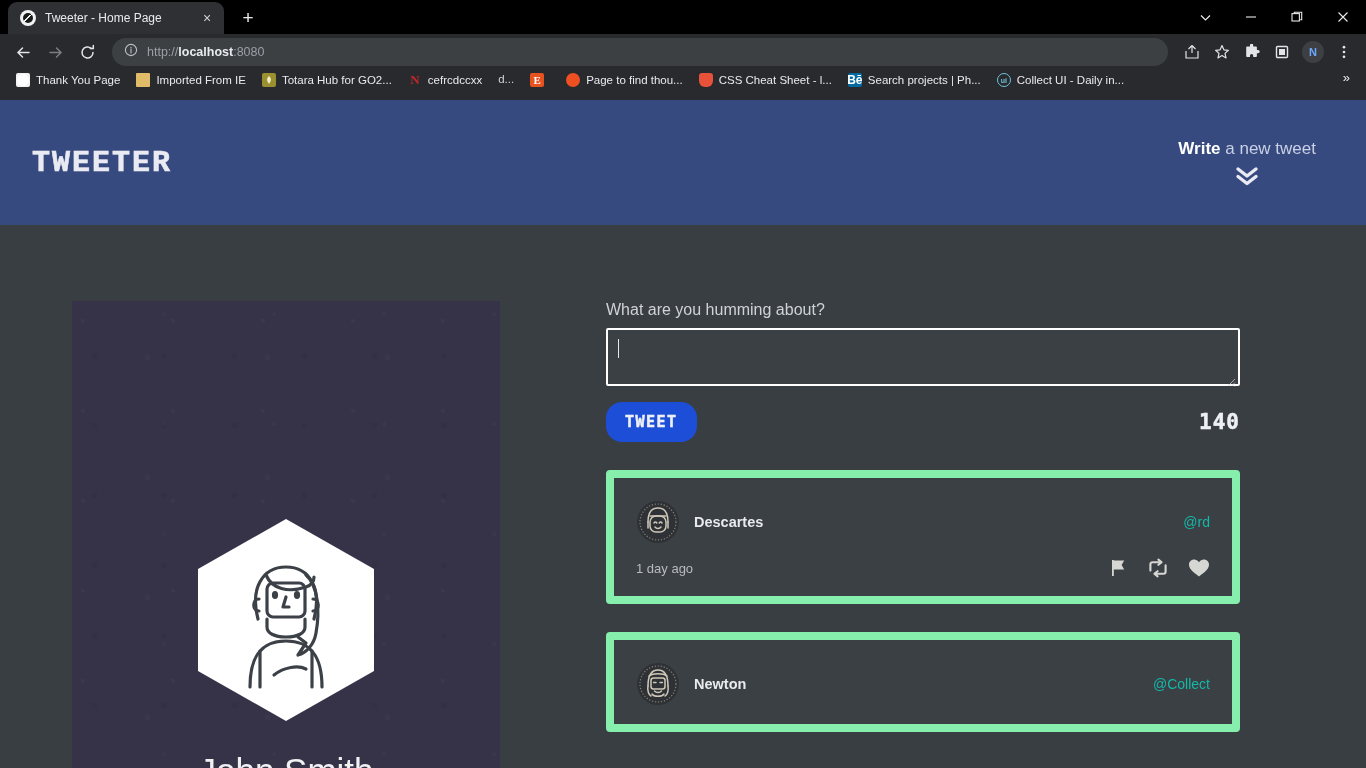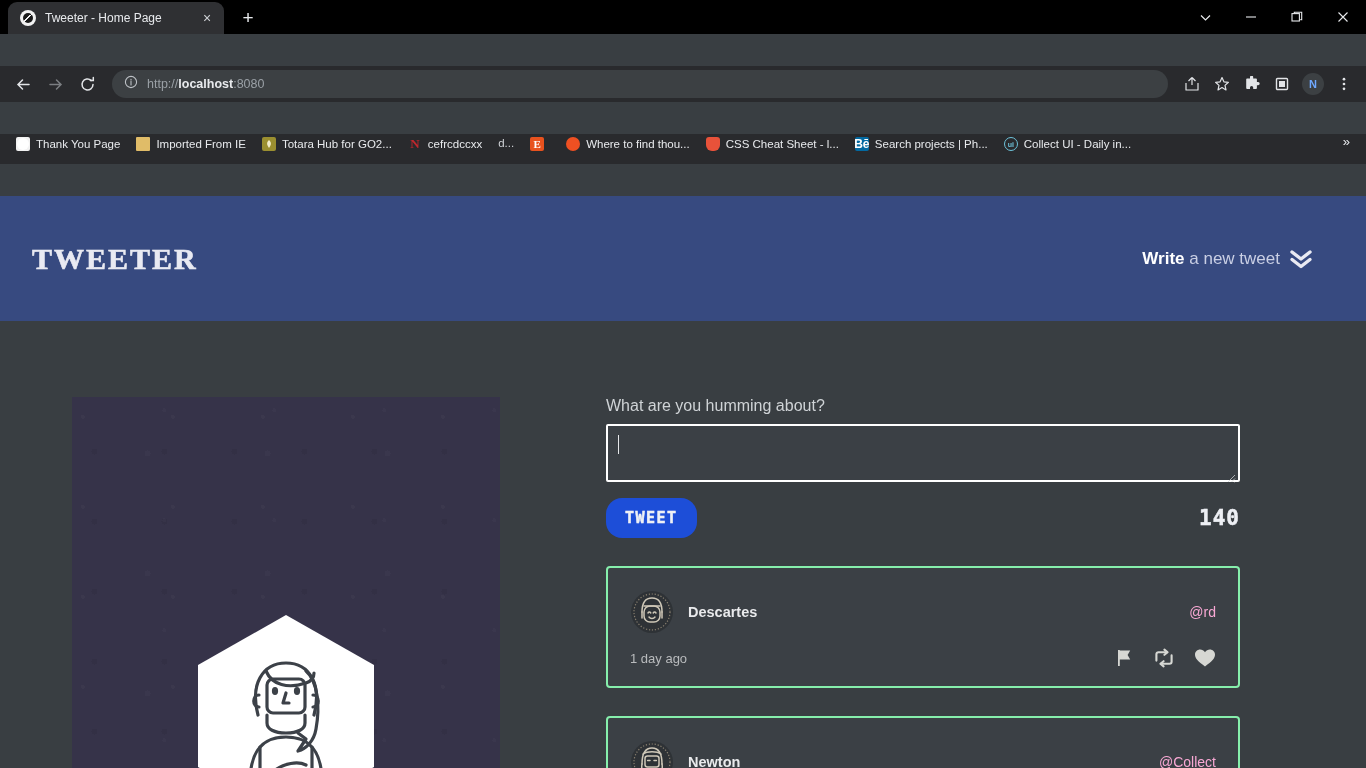--- a/index.html
+++ b/index.html
@@ -4,21 +4,21 @@
 <style>
   * { box-sizing: border-box; margin: 0; padding: 0; }
   html, body {
     width: 1366px; height: 768px;
     overflow: hidden;
     background: #393e42;
     font-family: "Liberation Sans", sans-serif;
   }
 
   
-  .browser { width: 1366px; height: 768px; display: flex; flex-direction: column; gap: 32px; }
+  .browser { width: 1366px; height: 768px; display: flex; flex-direction: column; }
 
   .tabstrip {
     height: 34px; background: #000000;
     display: flex; align-items: flex-end; position: relative;
     flex: 0 0 34px;
   }
   .tab {
     margin-left: 8px; height: 32px; width: 216px;
     background: #2f3033; border-radius: 9px 9px 0 0;
     display: flex; align-items: center; gap: 9px;
@@ -112,27 +112,27 @@
 
   
   .viewport { flex: 1 1 auto; background: #393e42; overflow: hidden; position: relative; }
 
   .site-header {
     height: 125px; background: #374a80;
     display: flex; align-items: center; justify-content: space-between;
     padding: 0 48px 0 32px;
   }
   .brand {
-    font-family: Liberation Serif, serif;
+    font-family: Liberation Mono, monospace;
     font-size: 30px; font-weight: 700; letter-spacing: 2px;
     color: #e9eaf2;
     -webkit-text-stroke: 0.6px #e9eaf2;
   }
   .write-zone {
-    display: flex; align-items: center; gap: 6px;
+    display: flex; flex-direction: column; align-items: center; gap: 6px;
     padding-right: 2px;
   }
   .write-label { font-size: 17px; color: #c9cfe4; }
   .write-label b { color: #ffffff; font-weight: 700; }
   .chev { color: #e9eaf2; line-height: 0.55; font-size: 22px; text-align: center; }
 
   .content {
     display: flex; padding: 76px 0 0 0; gap: 0; height: calc(100% - 125px);
   }
   .profile-col { width: 500px; padding-left: 72px; }
@@ -185,27 +185,27 @@
     -webkit-text-stroke: 0.5px #eef0f5;
   }
   .char-count {
     font-family: "DejaVu Sans Mono", monospace;
     font-size: 21px; font-weight: 700; color: #eef0f5; letter-spacing: 1px;
     -webkit-text-stroke: 0.5px #eef0f5;
   }
 
   .tweet-card {
     width: 634px; margin-top: 28px; background: #3b4045;
-    border: 2px solid #86efac; border-radius: 4px;
+    border: 8px solid #86efac; border-radius: 4px;
     padding: 22px 22px 18px 22px;
   }
   .tweet-head { display: flex; align-items: center; gap: 14px; }
   .tw-avatar { width: 44px; height: 44px; flex: 0 0 44px; }
   .tw-name { font-size: 14.5px; font-weight: 700; color: #e9eaec; flex: 1 1 auto; }
-  .tw-handle { font-size: 14px; color: #f9a8d4; }
+  .tw-handle { font-size: 14px; color: #14b8a6; }
   .tw-body {
     font-size: 17px; color: #e2e4e6; margin-top: 28px;
     padding-bottom: 9px; border-bottom: 1px solid #8a8070;
   }
   .tw-foot {
     display: flex; align-items: center; justify-content: space-between;
     margin-top: 14px;
   }
   .tw-time { font-size: 13px; color: #b9bbbd; }
   .tw-actions { display: flex; align-items: center; gap: 19px; color: #d6d7d3; }
@@ -336,21 +336,21 @@
     </div>
     <div class="bm">
       <span style="color:#cfd2d6;">d...</span>
     </div>
     <div class="bm">
       <span class="bm-ico" style="background:#e8521e;font-family:'Liberation Serif',serif;font-size:11px;">E</span>
       <span></span>
     </div>
     <div class="bm">
       <span class="bm-ico" style="background:#ef5022;border-radius:50%;"></span>
-      <span>Where to find thou...</span>
+      <span>Page to find thou...</span>
     </div>
     <div class="bm">
       <span class="bm-ico" style="background:#e8523a;border-radius:3px 3px 6px 6px;"></span>
       <span>CSS Cheat Sheet - l...</span>
     </div>
     <div class="bm">
       <span class="bm-ico" style="background:#0369a1;font-size:12px;">Bē</span>
       <span>Search projects | Ph...</span>
     </div>
     <div class="bm">

